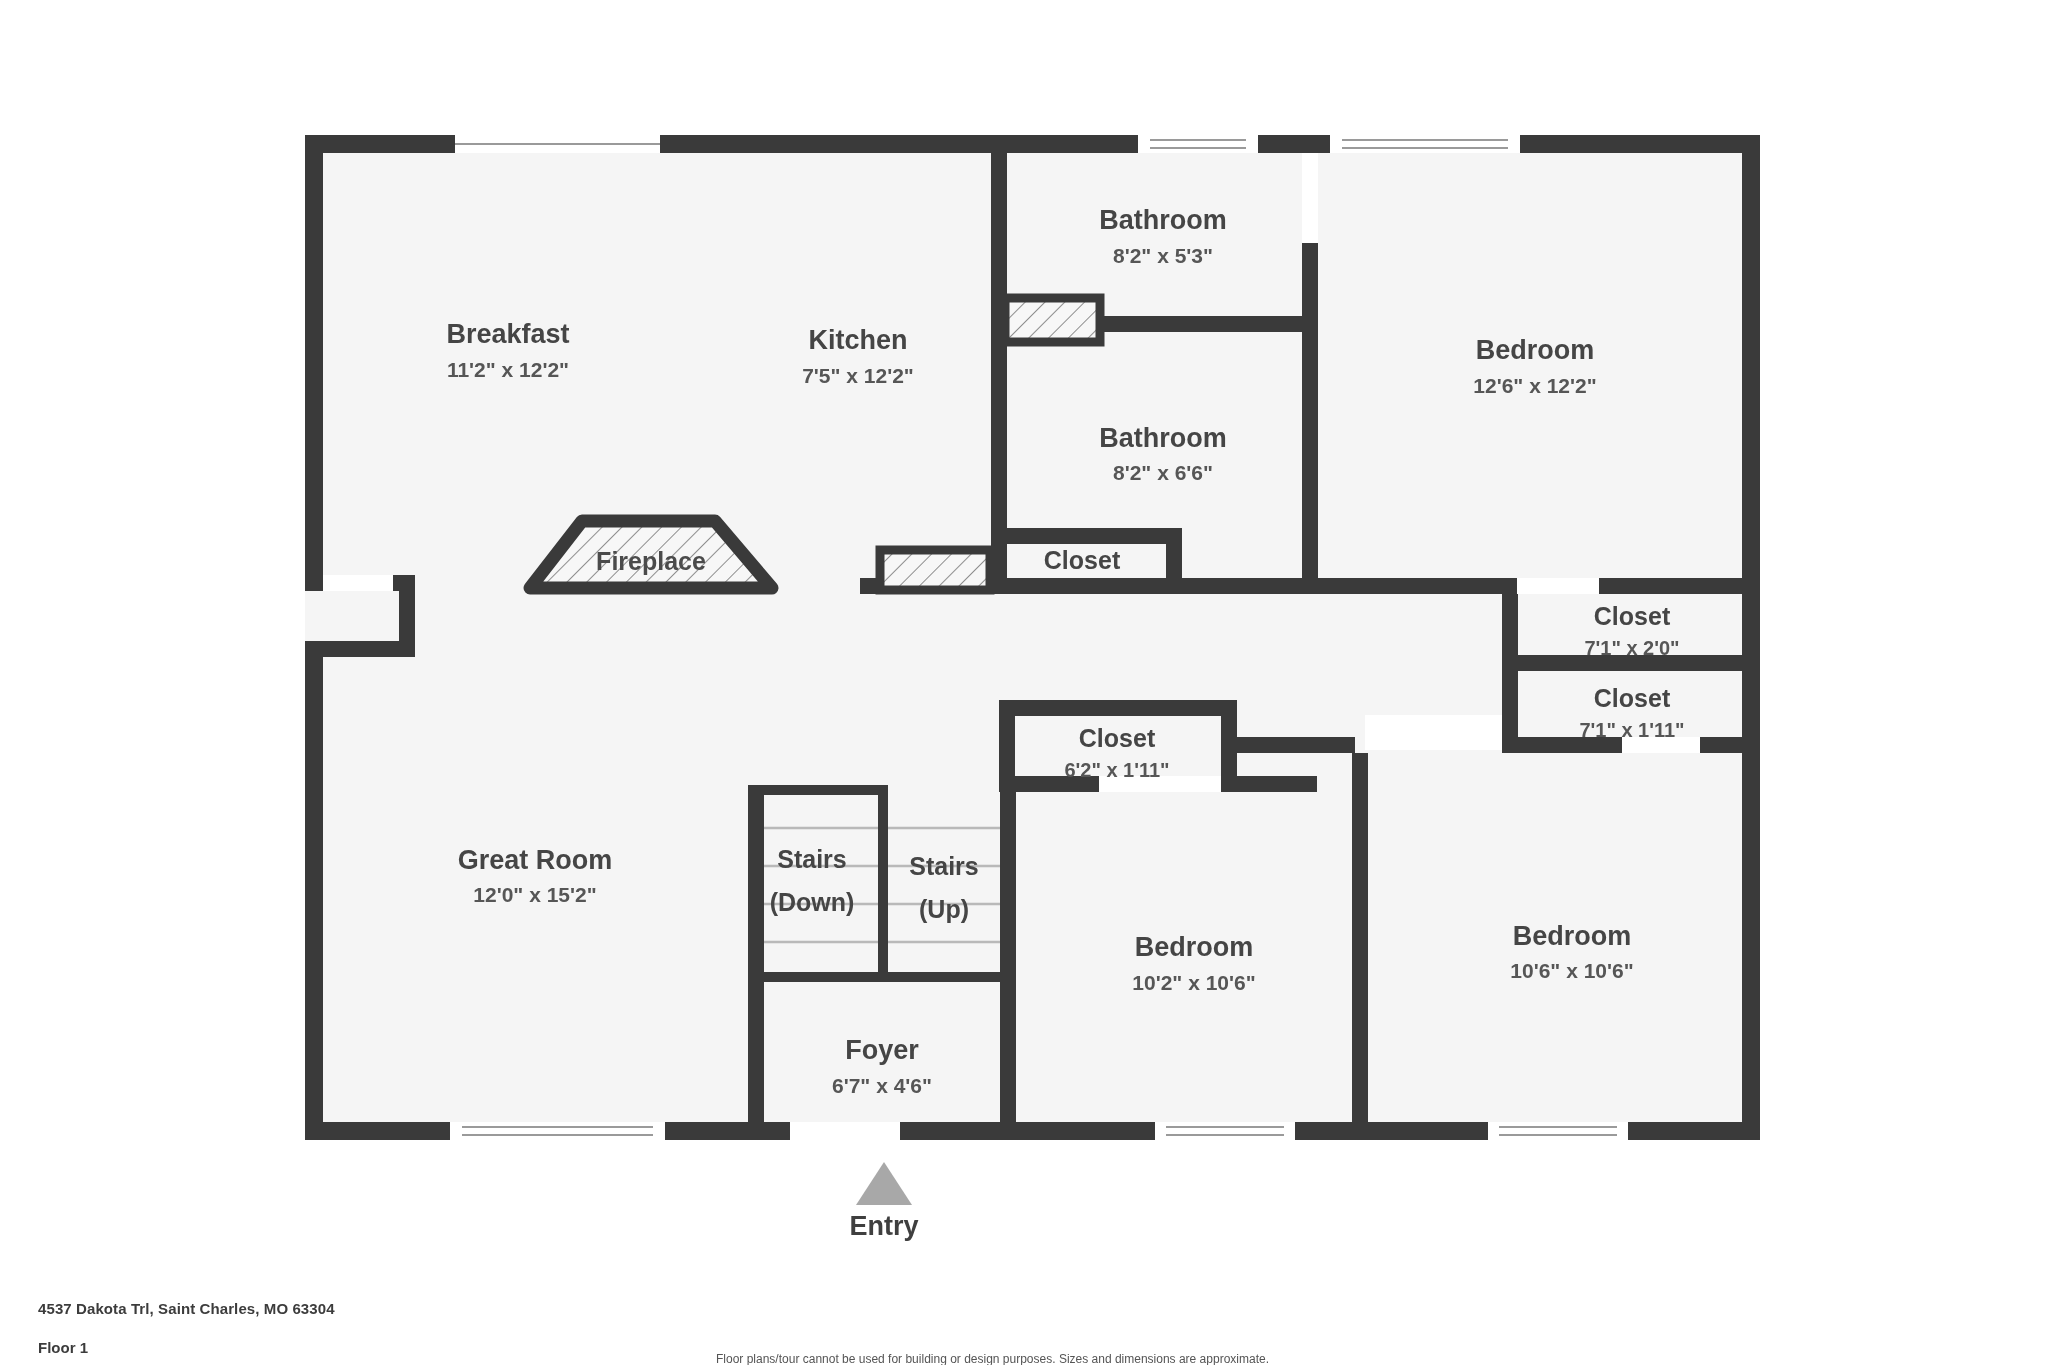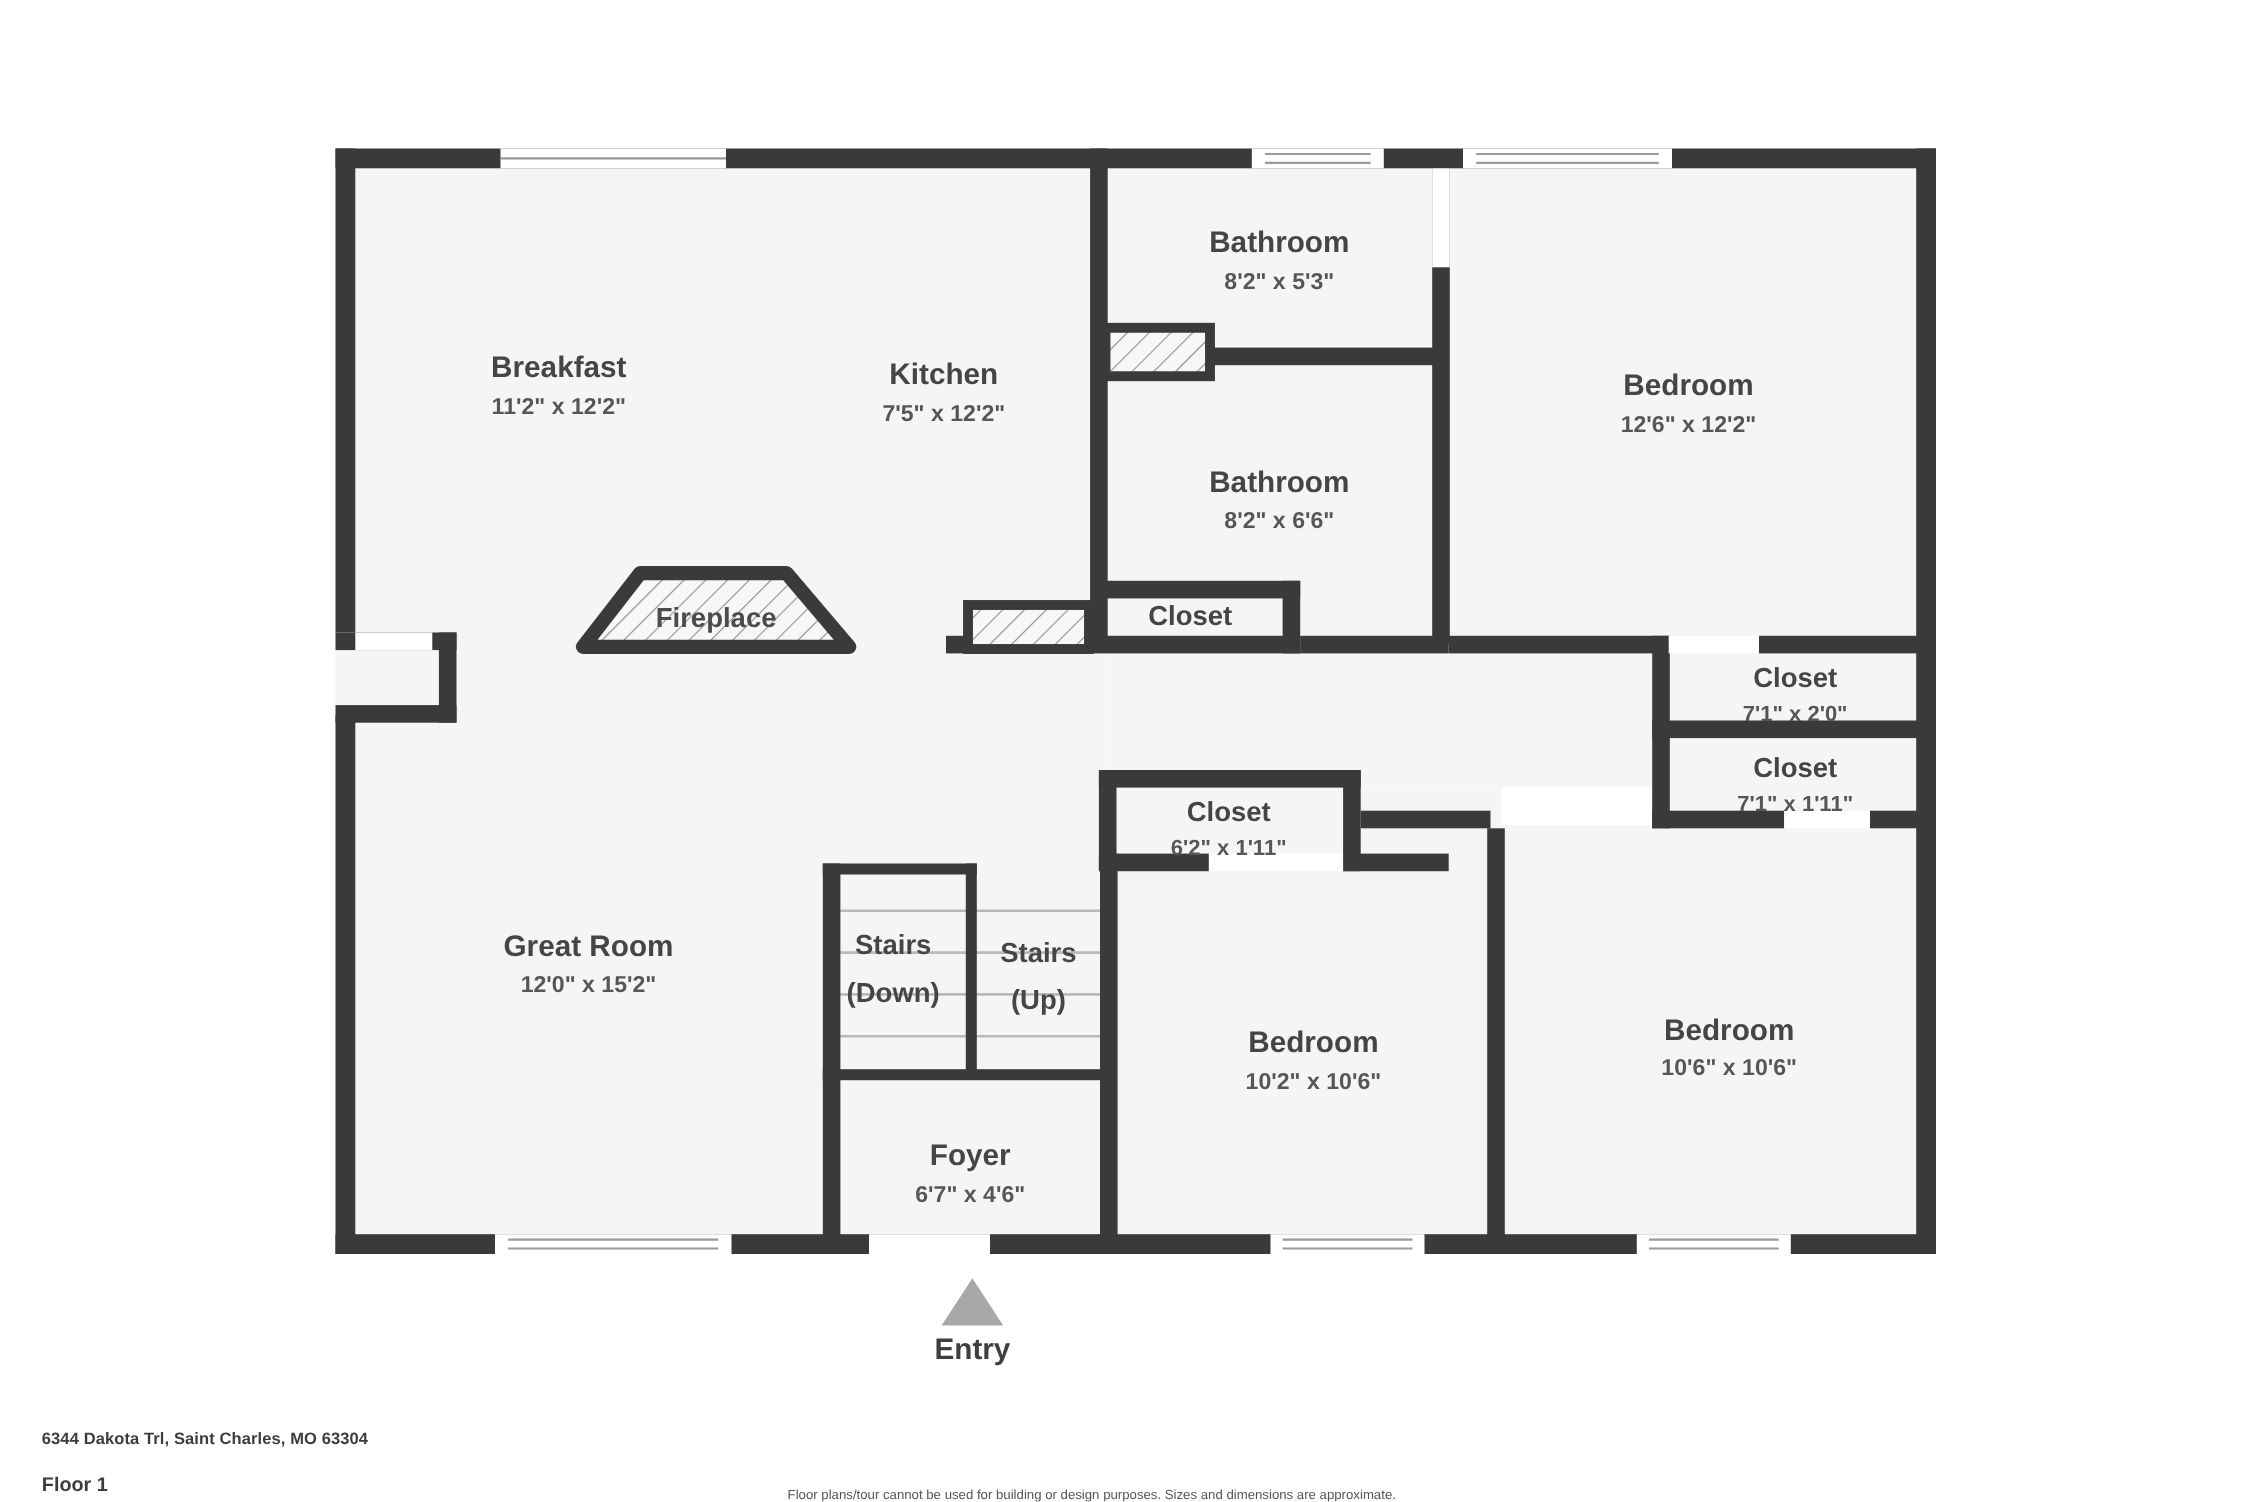--- a/index.html
+++ b/index.html
@@ -95,21 +95,21 @@
     font-family: "Liberation Sans", sans-serif;
     font-weight: bold;
     font-size: 15px;
     color: #3c3c3c;
     margin: 0 0 22px 0;
     letter-spacing: 0.1px;
   }
   .footer-floor {
     font-family: "Liberation Sans", sans-serif;
     font-weight: bold;
-    font-size: 18px;
+    font-size: 15px;
     color: #3c3c3c;
     margin: 0;
   }
   .footer-disclaimer {
     position: absolute;
     left: 716px;
     top: 1352px;
     font-family: "Liberation Sans", sans-serif;
     font-weight: normal;
     font-size: 12px;
@@ -326,16 +326,16 @@
 
     <text class="small-name" x="944" y="868">Stairs</text>
     <text class="small-name" x="944" y="911">(Up)</text>
 
     <text class="entry-label" x="884" y="1228">Entry</text>
   </g>
 </svg>
 </div>
 
 <div class="footer-block">
-  <p class="footer-address">6344 Dakota Trl, Saint Charles, MO 63304</p>
+  <p class="footer-address">4537 Dakota Trl, Saint Charles, MO 63304</p>
   <p class="footer-floor">Floor 1</p>
 </div>
 <div class="footer-disclaimer">Floor plans/tour cannot be used for building or design purposes. Sizes and dimensions are approximate.</div>
 
 </body></html>

